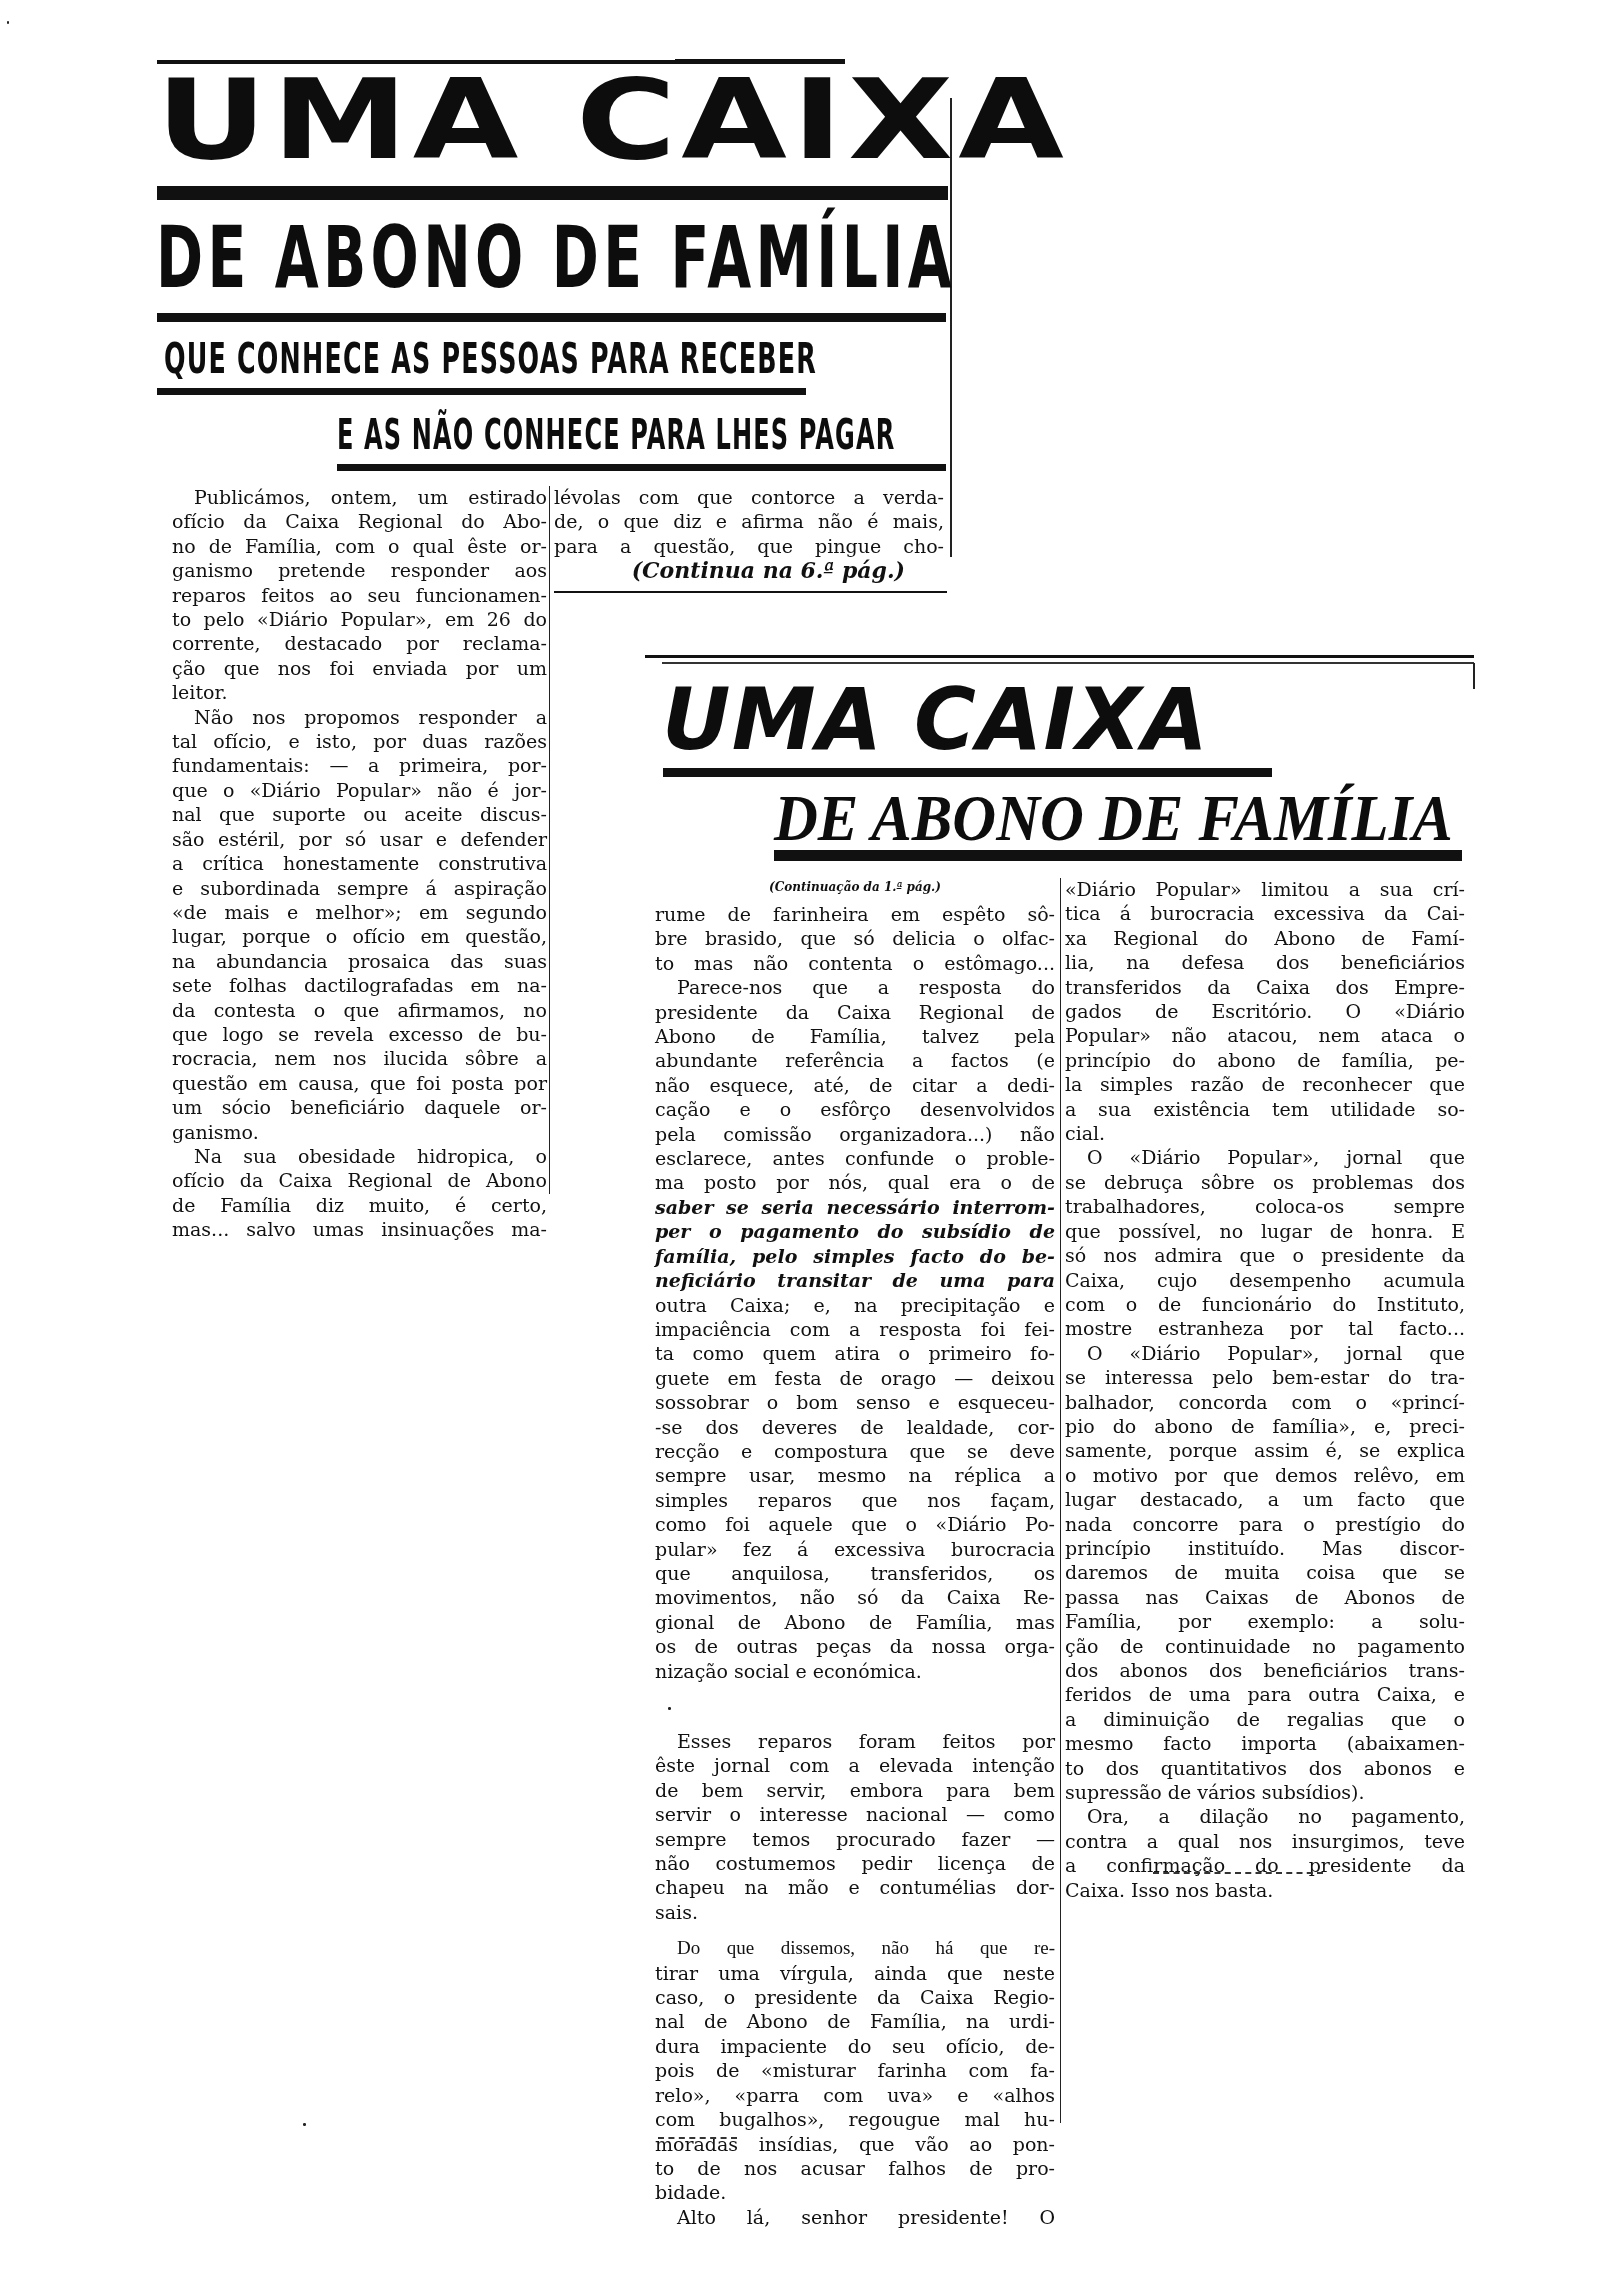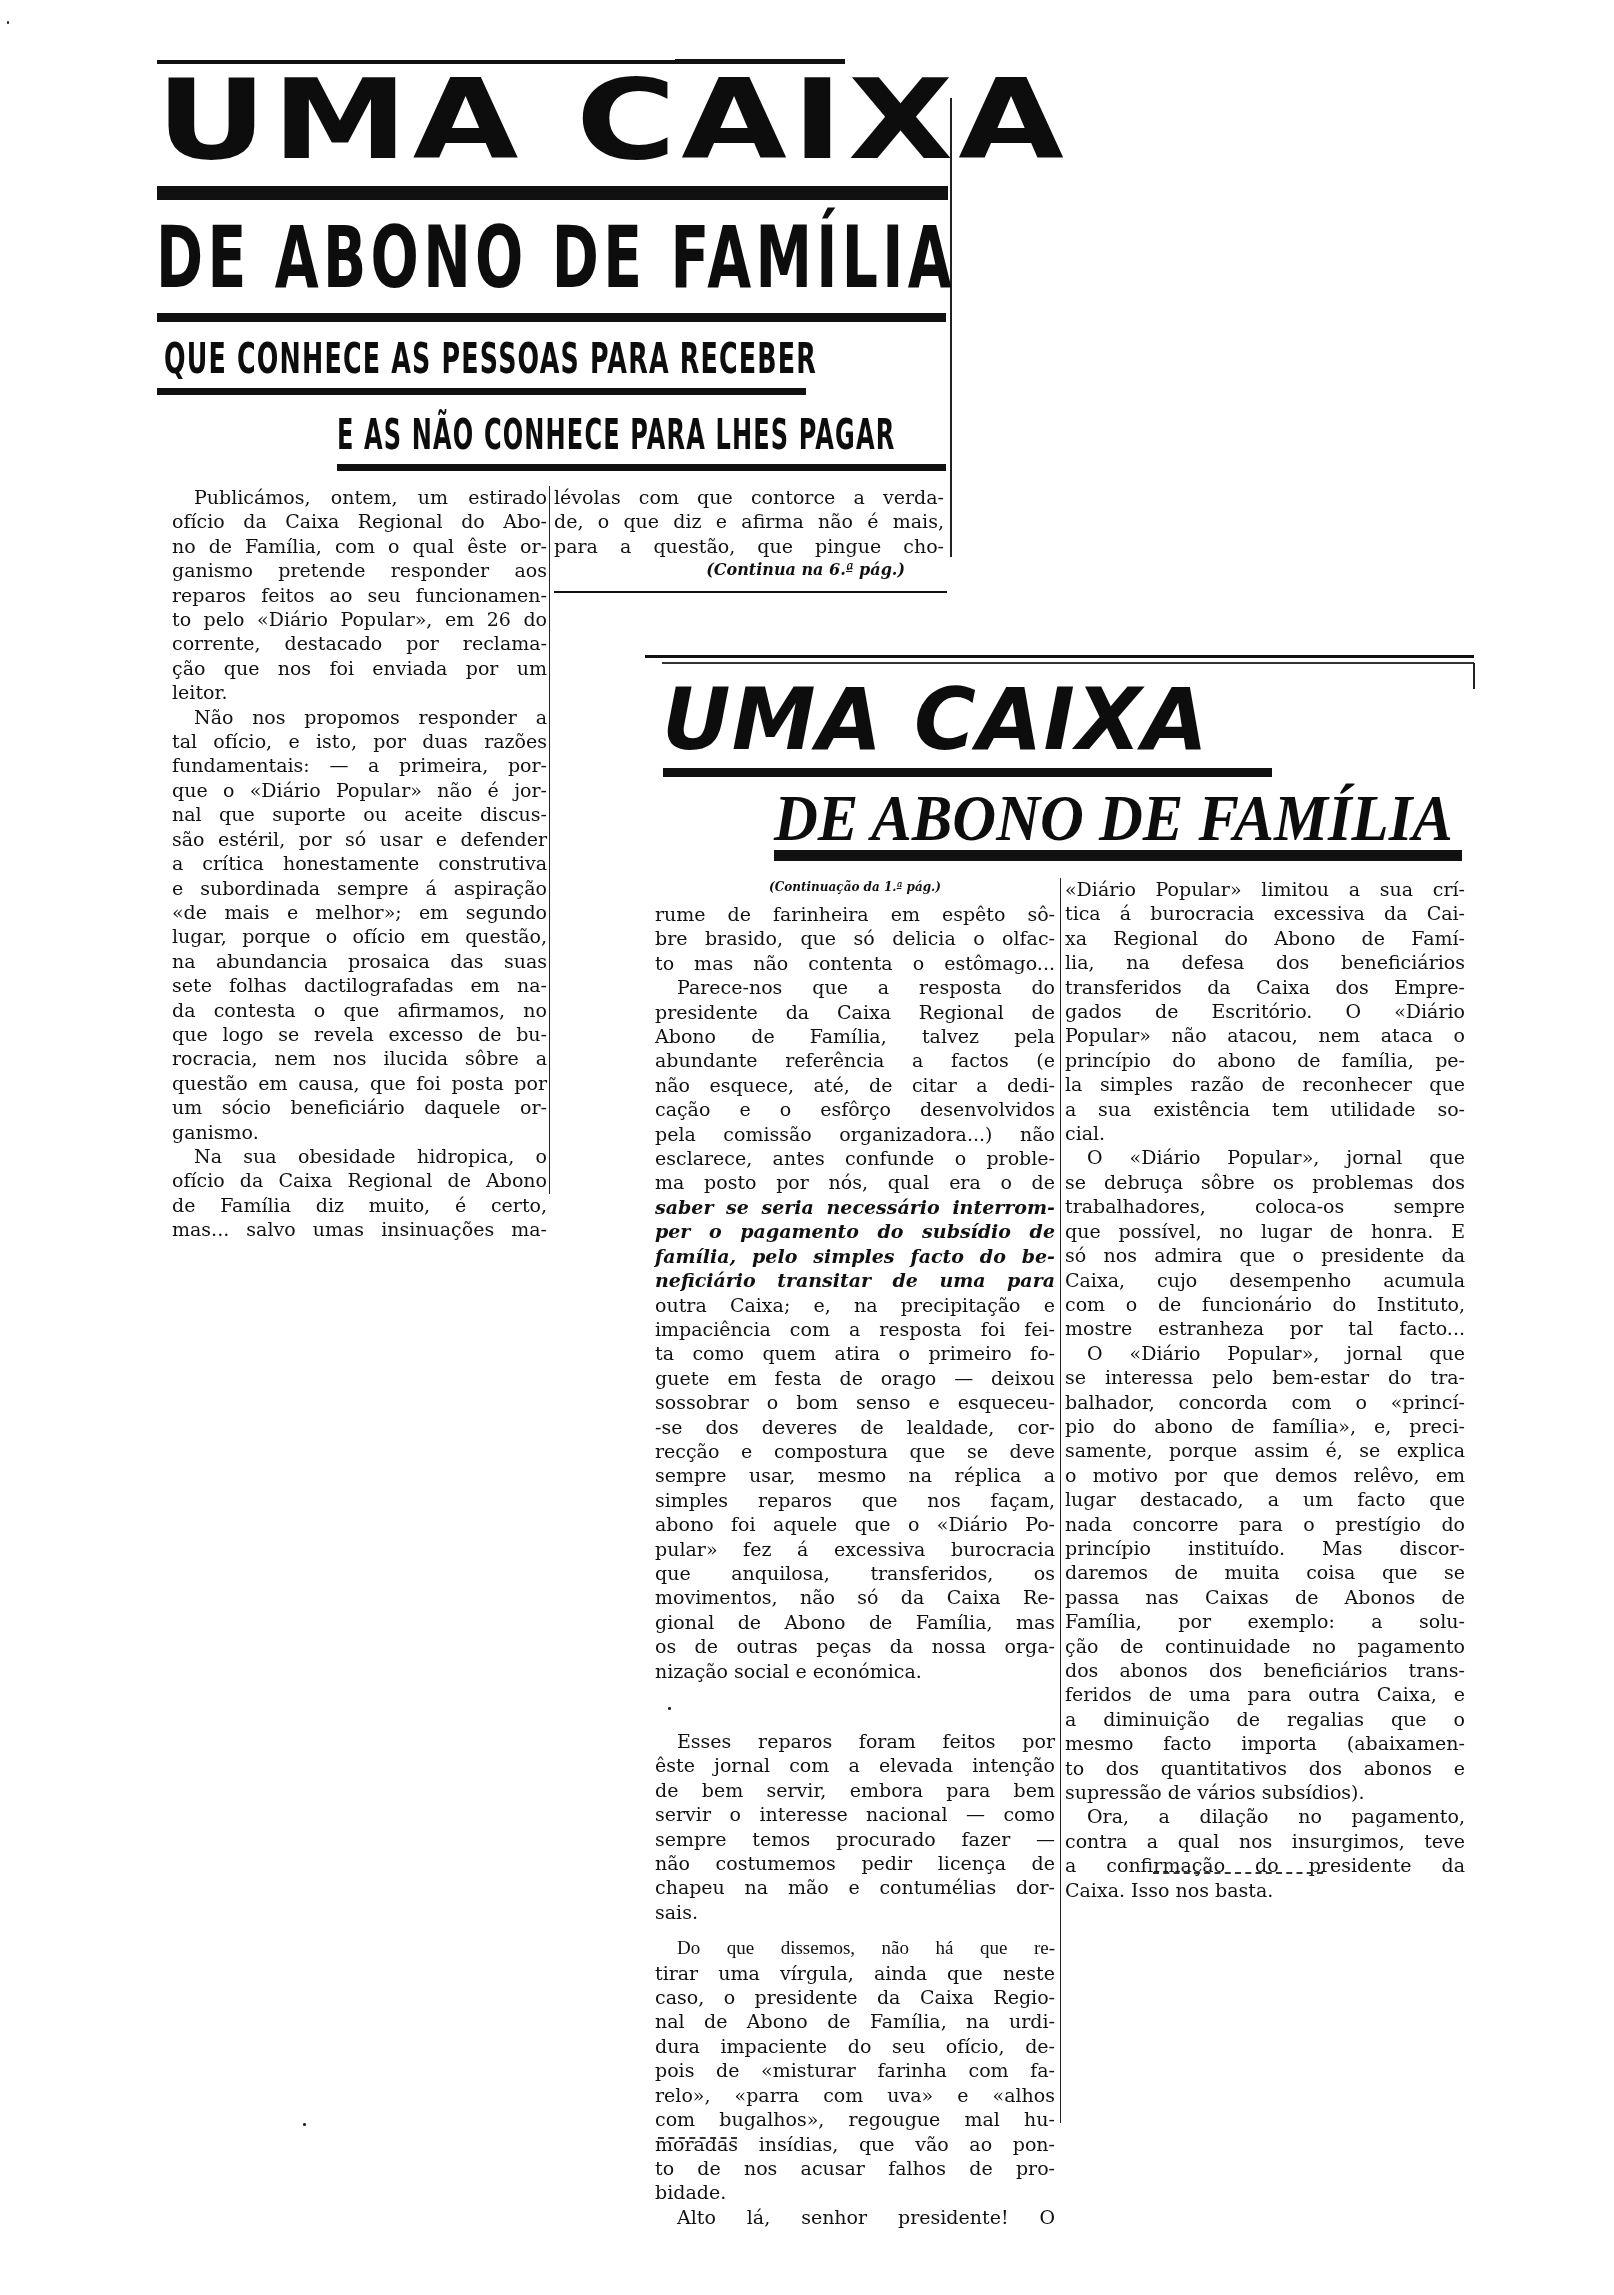--- a/index.html
+++ b/index.html
@@ -6,21 +6,21 @@
   body{width:1614px;height:2295px;position:relative;overflow:hidden;font-family:"DejaVu Serif","Liberation Serif",serif;color:#111;}
   .abs{position:absolute;}
   .rule{position:absolute;background:#111;}
   .vrule{position:absolute;background:#222;width:2px;}
   .head-cond{font-family:"DejaVu Sans","Liberation Sans",sans-serif;font-weight:bold;color:#0d0d0d;white-space:nowrap;transform-origin:left top;letter-spacing:0;}
   .head-ital{font-family:"Liberation Serif","DejaVu Serif",serif;font-weight:bold;font-style:italic;color:#0d0d0d;white-space:nowrap;transform-origin:left top;}
   .col{position:absolute;font-size:19px;line-height:24.4px;text-align:justify;hyphens:manual;}
   .col .line{display:block;text-align:justify;text-align-last:justify;white-space:nowrap;overflow:visible;}
   .col .line.last{text-align-last:left;}
   .it{font-style:italic;font-weight:bold;}
-  .cont{font-style:italic;font-weight:bold;font-size:16px;text-align:right;}
+  .cont{font-style:italic;font-weight:bold;font-size:22px;text-align:right;}
   .cont-c{font-style:italic;font-weight:bold;font-size:12px;text-align:center;}
   .dash{position:absolute;border-top:2px dashed #333;height:0;}
   .speck{position:absolute;width:2.6px;height:2.6px;background:#222;border-radius:50%;}
 </style>
 </head>
 <body>
 
 <div>
 
   <div class="rule" style="left:157px;top:60px;width:675px;height:3.9px;"></div>
@@ -122,21 +122,21 @@
     <span class="line it">neficiário transitar de uma para</span>
     <span class="line">outra Caixa; e, na precipitação e</span>
     <span class="line">impaciência com a resposta foi fei-</span>
     <span class="line">ta como quem atira o primeiro fo-</span>
     <span class="line">guete em festa de orago — deixou</span>
     <span class="line">sossobrar o bom senso e esqueceu-</span>
     <span class="line">-se dos deveres de lealdade, cor-</span>
     <span class="line">recção e compostura que se deve</span>
     <span class="line">sempre usar, mesmo na réplica a</span>
     <span class="line">simples reparos que nos façam,</span>
-    <span class="line">abono foi aquele que o «Diário Po-</span>
+    <span class="line">como foi aquele que o «Diário Po-</span>
     <span class="line">pular» fez á excessiva burocracia</span>
     <span class="line">que anquilosa, transferidos, os</span>
     <span class="line">movimentos, não só da Caixa Re-</span>
     <span class="line">gional de Abono de Família, mas</span>
     <span class="line">os de outras peças da nossa orga-</span>
     <span class="line last" style="margin-bottom:9.2px;">nização social e económica.</span>
     <span class="line" style="text-indent:22px;margin-top:46px;">Esses reparos foram feitos por</span>
     <span class="line">êste jornal com a elevada intenção</span>
     <span class="line">de bem servir, embora para bem</span>
     <span class="line">servir o interesse nacional — como</span>

